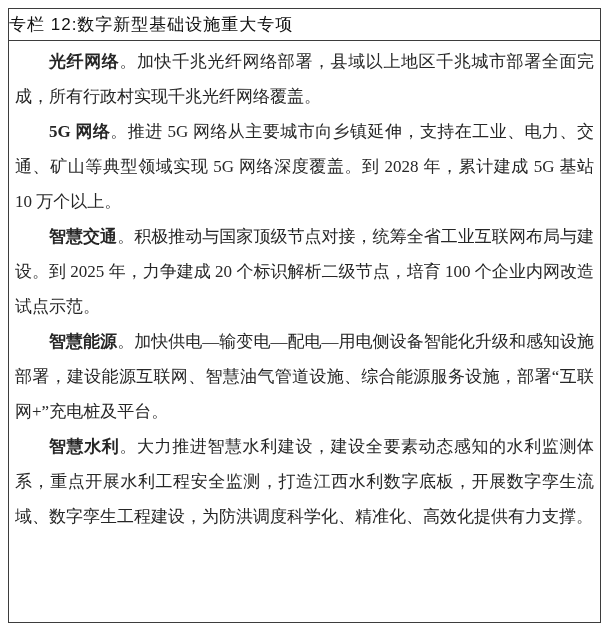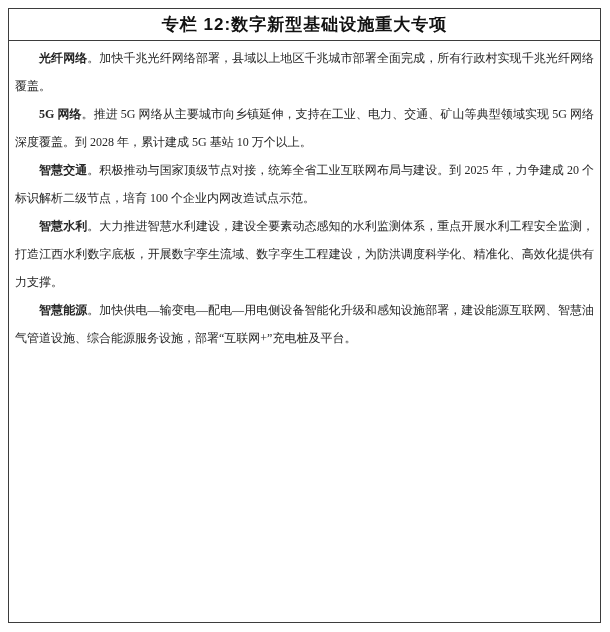--- a/index.html
+++ b/index.html
@@ -21,47 +21,46 @@
     height: 615px;
     box-sizing: border-box;
     border: 1px solid #3d3d3d;
     background: #ffffff;
   }
   .title-row {
     height: 32px;
     line-height: 32px;
     box-sizing: border-box;
     border-bottom: 1px solid #3d3d3d;
-    text-align: center;
     font-family: "Liberation Sans", sans-serif;
-    font-weight: bold;
+    font-weight: normal;
     font-size: 17px;
     color: #111111;
     letter-spacing: 1px;
   }
   .box-body {
     padding: 3px 6px 0 6px;
-    font-size: 12px;
-    line-height: 28px;
+    font-size: 17px;
+    line-height: 35px;
     color: #262626;
     text-align: justify;
   }
   .para {
     margin: 0;
     text-indent: 2em;
   }
   .lead {
     font-weight: bold;
   }
 </style>
 </head>
 <body>
 
 <div class="frame">
   <div class="title-row">专栏 12:数字新型基础设施重大专项</div>
   <div class="box-body">
     <p class="para"><span class="lead">光纤网络</span><span>。加快千兆光纤网络部署，县域以上地区千兆城市部署全面完成，所有行政村实现千兆光纤网络覆盖。</span></p>
     <p class="para"><span class="lead">5G 网络</span><span>。推进 5G 网络从主要城市向乡镇延伸，支持在工业、电力、交通、矿山等典型领域实现 5G 网络深度覆盖。到 2028 年，累计建成 5G 基站 10 万个以上。</span></p>
     <p class="para"><span class="lead">智慧交通</span><span>。积极推动与国家顶级节点对接，统筹全省工业互联网布局与建设。到 2025 年，力争建成 20 个标识解析二级节点，培育 100 个企业内网改造试点示范。</span></p>
+    <p class="para"><span class="lead">智慧能源</span><span>。加快供电—输变电—配电—用电侧设备智能化升级和感知设施部署，建设能源互联网、智慧油气管道设施、综合能源服务设施，部署“互联网+”充电桩及平台。</span></p>
     <p class="para"><span class="lead">智慧水利</span><span>。大力推进智慧水利建设，建设全要素动态感知的水利监测体系，重点开展水利工程安全监测，打造江西水利数字底板，开展数字孪生流域、数字孪生工程建设，为防洪调度科学化、精准化、高效化提供有力支撑。</span></p>
-    <p class="para"><span class="lead">智慧能源</span><span>。加快供电—输变电—配电—用电侧设备智能化升级和感知设施部署，建设能源互联网、智慧油气管道设施、综合能源服务设施，部署“互联网+”充电桩及平台。</span></p>
   </div>
 </div>
 
 </body></html>

